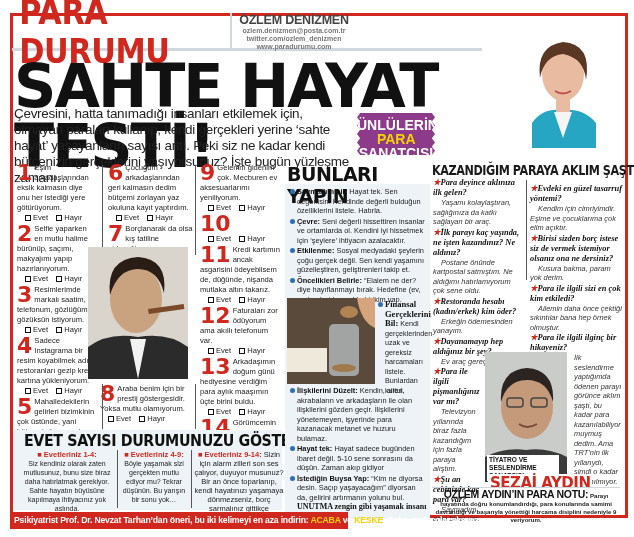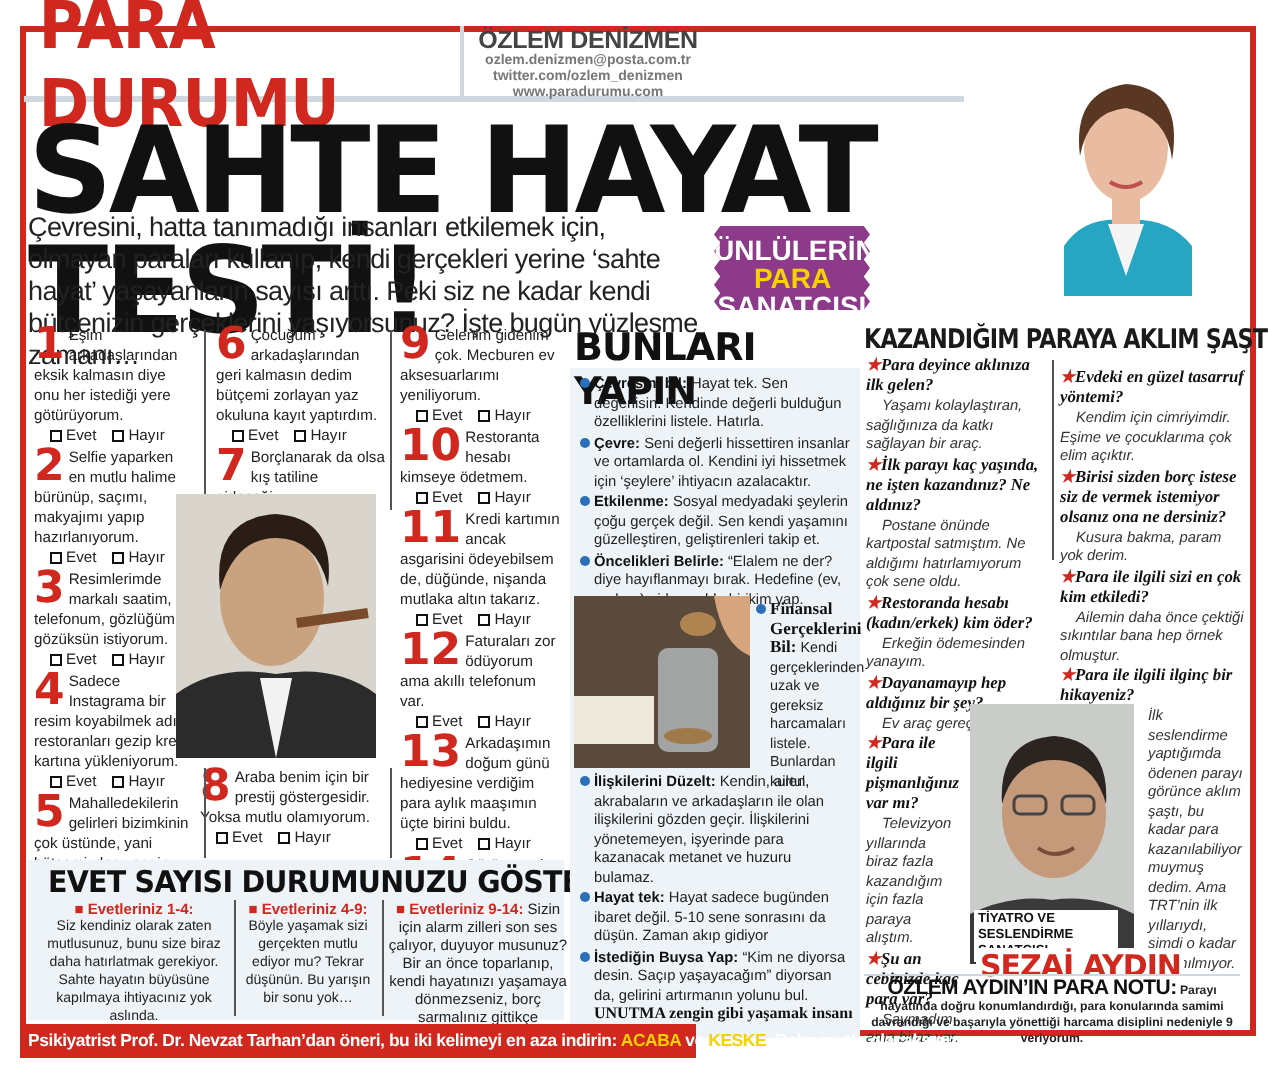--- a/index.html
+++ b/index.html
@@ -145,21 +145,21 @@
 </div>
 <div class="vsep" style="left:102px;top:384px;height:45px;"></div>
 <div class="vsep" style="left:195px;top:384px;height:45px;"></div>
 
 <div class="quiz" style="left:200px;top:163px;width:80px;">
   <div class="q"><span class="num">9</span><span>Gelenim gidenim çok. Mecburen ev aksesuarlarımı yeniliyorum.</span>
     <div class="opts">
         <label><span class="box"></span><span>Evet</span></label>
         <label><span class="box"></span><span>Hayır</span></label>
       </div></div>
-  <div class="q"><span class="num">10</span><span>Restoranta hesabı kimseye ödetmem.</span>
+  <div class="q"><span class="num">10</span>
     <div class="opts">
         <label><span class="box"></span><span>Evet</span></label>
         <label><span class="box"></span><span>Hayır</span></label>
       </div></div>
   <div class="q"><span class="num">11</span><span>Kredi kartımın ancak asgarisini ödeyebilsem de, düğünde, nişanda mutlaka altın takarız.</span>
     <div class="opts">
         <label><span class="box"></span><span>Evet</span></label>
         <label><span class="box"></span><span>Hayır</span></label>
       </div></div>
   <div class="q"><span class="num">12</span><span>Faturaları zor ödüyorum ama akıllı telefonum var.</span>
@@ -191,21 +191,21 @@
   <div>Böyle yaşamak sizi gerçekten mutlu ediyor mu? Tekrar düşünün. Bu yarışın bir sonu yok…</div>
 </div>
 <div class="vsep" style="left:191px;top:450px;height:58px;"></div>
 <div class="result" style="left:194px;width:90px;">
   <div class="rh">■ <span>Evetleriniz 9-14:</span> <span style="color:#222;font-weight:normal;">Sizin için alarm zilleri son ses çalıyor, duyuyor musunuz? Bir an önce toparlanıp, kendi hayatınızı yaşamaya dönmezseniz, borç sarmalınız gittikçe büyüyecek.</span></div>
 </div>
 
 <div class="bunlari"></div>
 <div class="bunlari-title">BUNLARI YAPIN</div>
 <div style="position:absolute;left:287px;top:187px;width:140px;">
-  <div class="tip"><b>Çevresini bil:</b> <span>Hayat tek. Sen değerlisin. Kendinde değerli bulduğun özelliklerini listele. Hatırla.</span></div>
+  <div class="tip"><b>Saymadım bil:</b> <span>Hayat tek. Sen değerlisin. Kendinde değerli bulduğun özelliklerini listele. Hatırla.</span></div>
   <div class="tip"><b>Çevre:</b> <span>Seni değerli hissettiren insanlar ve ortamlarda ol. Kendini iyi hissetmek için ‘şeylere’ ihtiyacın azalacaktır.</span></div>
   <div class="tip"><b>Etkilenme:</b> <span>Sosyal medyadaki şeylerin çoğu gerçek değil. Sen kendi yaşamını güzelleştiren, geliştirenleri takip et.</span></div>
   <div class="tip"><b>Öncelikleri Belirle:</b> <span>“Elalem ne der? diye hayıflanmayı bırak. Hedefine (ev, araba..) giden yolda birikim yap.</span></div>
 </div>
 <div class="photo" style="left:287px;top:298px;width:88px;height:86px;">
   <svg width="88" height="86" viewBox="0 0 88 86">
     <rect width="88" height="86" fill="#5a4a3c"></rect>
     <rect x="0" y="50" width="40" height="24" fill="#efe9dc"></rect>
     <rect x="42" y="26" width="30" height="52" rx="5" fill="#b9c3c6" opacity="0.75"></rect>
     <ellipse cx="57" cy="70" rx="12" ry="4" fill="#a07a4a"></ellipse>

